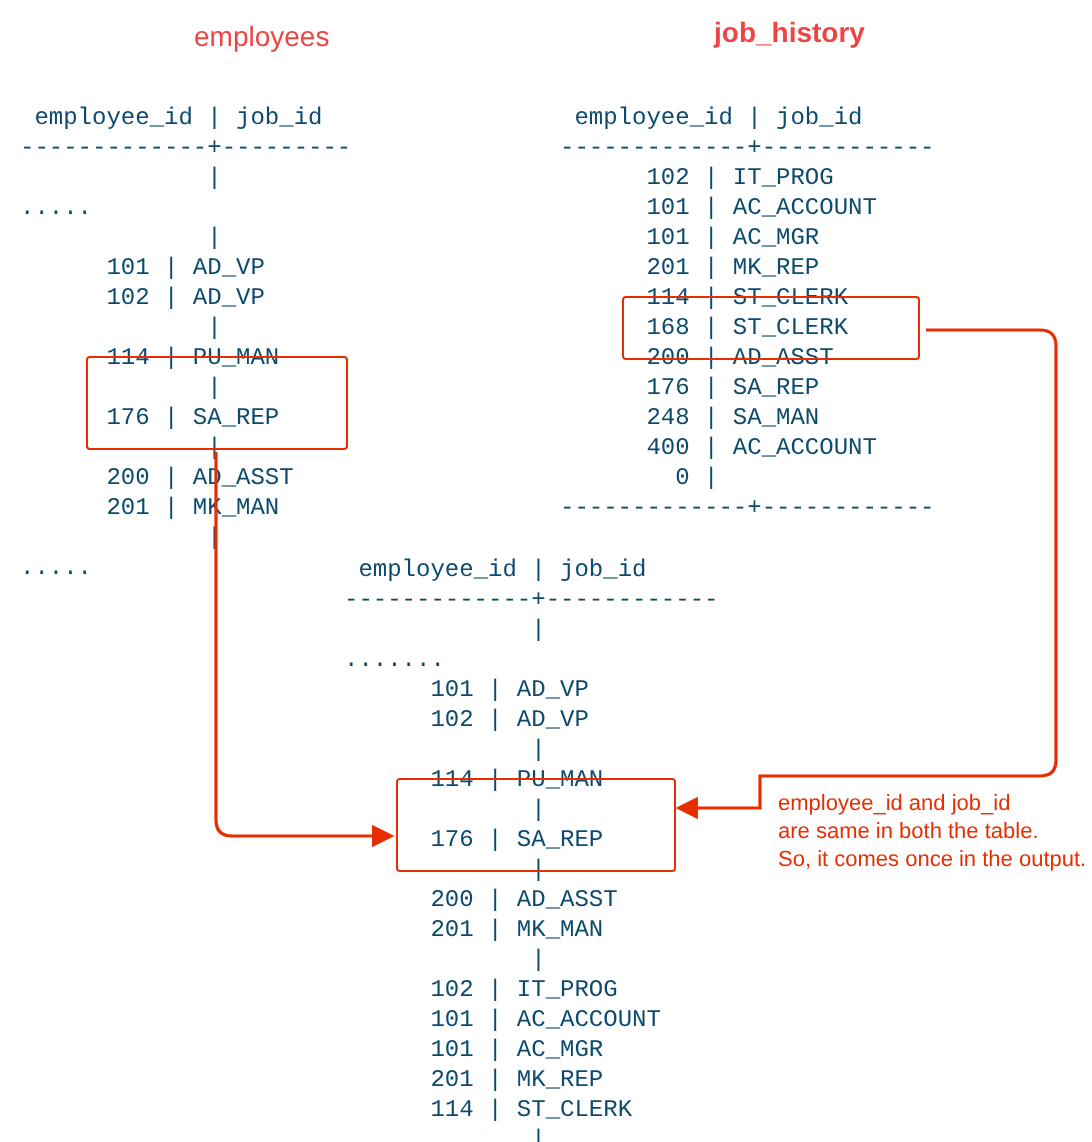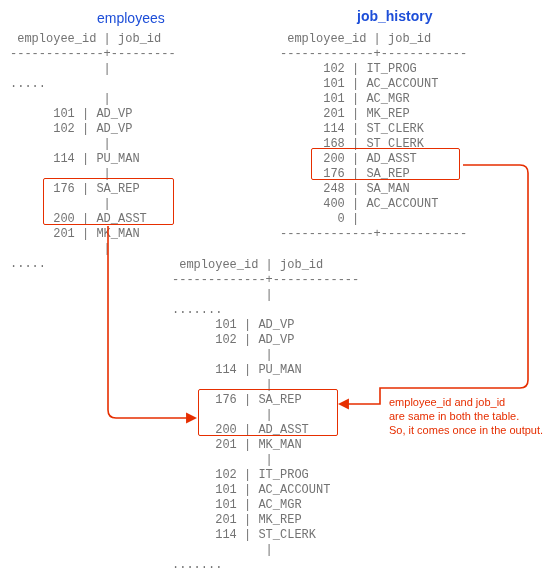--- a/index.html
+++ b/index.html
@@ -7,30 +7,31 @@
     font-family: "Courier New", Courier, monospace;
     font-size: 12px;
     background: #fff;
     position: relative;
     width: 546px;
     height: 571px;
     overflow: hidden;
   }
   .title {
     font-family: Arial, Helvetica, sans-serif;
-    color: #1d4ed8;
+    color: #ef4444;
     font-size: 14px;
     position: absolute;
     white-space: nowrap;
   }
   .table {
     position: absolute;
-    color: #737373;
+    color: #0c4a6e;
     line-height: 15px;
     white-space: nowrap;
+    margin-top: 20px;
   }
   .row { white-space: pre; }
   .dashrow { white-space: pre; letter-spacing: 0; }
   .highlight-box {
     position: absolute;
     border: 1px solid #E62E00;
     border-radius: 2px;
     pointer-events: none;
   }
   .annotation {

